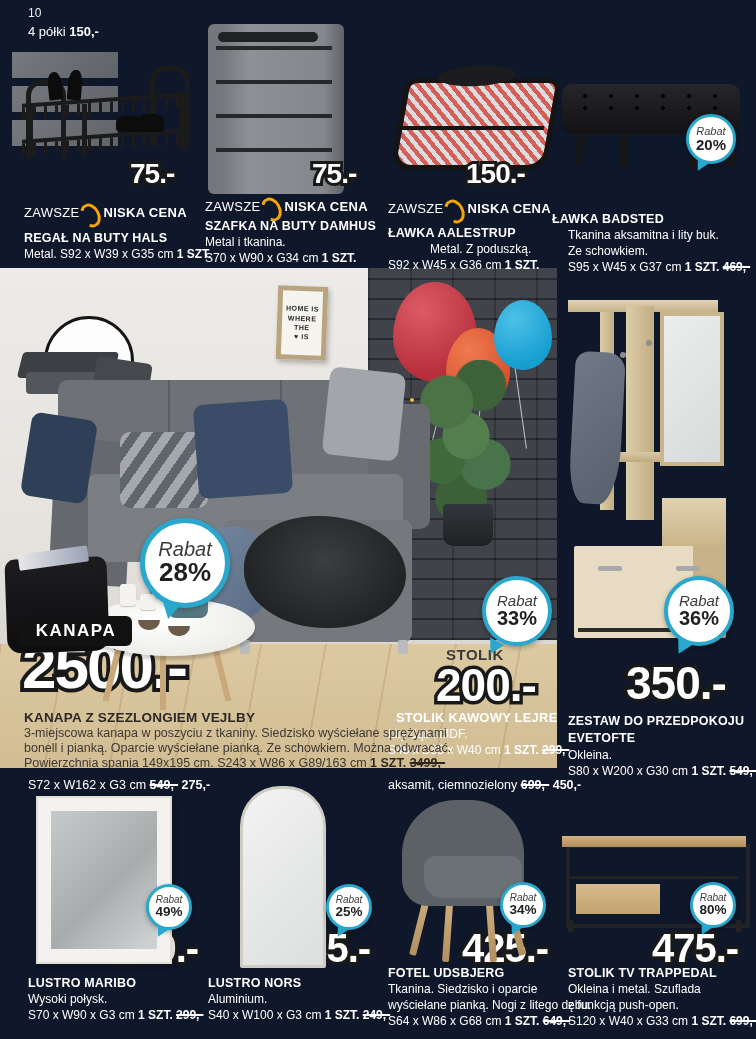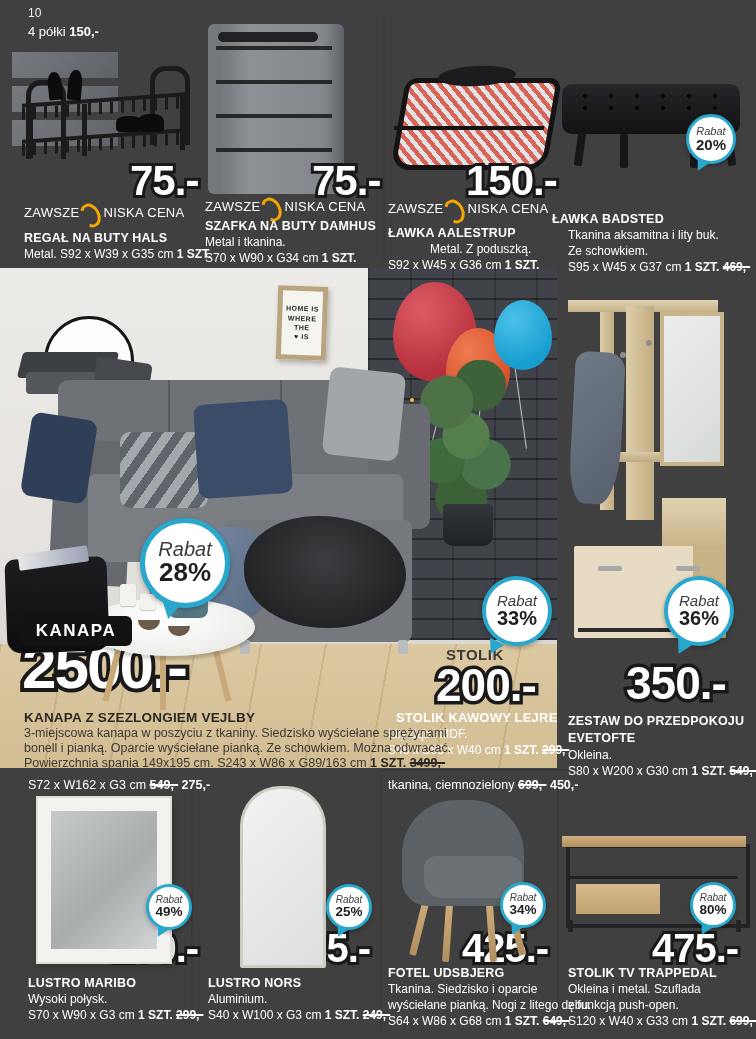--- a/index.html
+++ b/index.html
@@ -1,25 +1,25 @@
 <!DOCTYPE html>
 <html><head>
 <meta charset="utf-8">
 <style>
   html,body{margin:0;padding:0;background:#888;}
-  .page{position:relative;width:756px;height:1039px;background:#404040;overflow:hidden;
+  .page{position:relative;width:756px;height:1039px;background:#0f172a;overflow:hidden;
         font-family:"Liberation Sans","DejaVu Sans",sans-serif;color:#fff;}
   .abs{position:absolute;}
   
   .div-v{position:absolute;width:2px;background:rgba(60,10,5,.14);}
   .div-h{position:absolute;height:2px;background:rgba(60,10,5,.14);}
   
   .price{position:absolute;font-weight:900;color:#fff;line-height:1;letter-spacing:-1px;
          -webkit-text-stroke:6px #191919;paint-order:stroke fill;white-space:nowrap;}
-  .p42{font-size:42px;text-align:center;}
+  .p42{font-size:28px;text-align:center;}
   .p40{font-size:40px;}
   .p46{font-size:46px;-webkit-text-stroke:7px #191919;}
   .p62{font-size:62px;-webkit-text-stroke:8px #191919;letter-spacing:-2px;}
   
   .rabat{position:absolute;background:#fff;border:4px solid #2aa7cd;border-radius:50%;
          display:flex;flex-direction:column;align-items:center;justify-content:center;
          box-shadow:0 2px 5px rgba(0,0,0,.3);z-index:6;}
   .rabat .rw{font-style:italic;color:#3c3c3c;line-height:1;}
   .rabat .rp{font-weight:800;color:#1f1f1f;line-height:1.05;}
   .rabat .tail{position:absolute;width:0;height:0;border:8px solid transparent;
@@ -34,21 +34,21 @@
   .rb62 .rw{font-size:15px;} .rb62 .rp{font-size:20px;}
   .rb80{width:80px;height:80px;border-width:5px;}
   .rb80 .rw{font-size:20px;} .rb80 .rp{font-size:26px;}
   .rb80 .tail{border-width:10px;border-top-width:18px;bottom:-26px;left:14px;transform:rotate(12deg);}
   
   .znc{position:absolute;display:flex;align-items:center;font-size:13px;white-space:nowrap;z-index:5;}
   .znc .a{font-weight:400;letter-spacing:.3px;}
   .znc .ring{display:inline-block;width:13px;height:19px;border:3px solid #f7a600;
              border-left-color:transparent;border-radius:50%;transform:rotate(-28deg);
              margin:0 3px 0 2px;position:relative;top:3px;}
-  .znc .b{font-weight:400;letter-spacing:.3px;}
+  .znc .b{font-weight:700;letter-spacing:.3px;}
   
   .pname{position:absolute;font-weight:800;font-size:12.5px;letter-spacing:.2px;white-space:nowrap;z-index:5;}
   .pdesc{position:absolute;font-size:12px;white-space:nowrap;z-index:5;}
   .pdesc b{font-weight:800;}
   .strike{text-decoration:line-through;text-decoration-thickness:2px;}
   .note{position:absolute;font-size:13px;white-space:nowrap;}
   .note b{font-weight:800;}
   
   .hero{position:absolute;left:0;top:268px;width:557px;height:500px;overflow:hidden;
         background:linear-gradient(180deg,#edebe7 0%,#e6e3df 55%,#dbd7d2 75%);}
@@ -432,21 +432,21 @@
   <div class="price p40" style="left:284px;top:928px;">185.-</div>
   <div class="pname" style="left:208px;top:976px;">LUSTRO NORS</div>
   <div class="pdesc" style="left:208px;top:992px;">Aluminium.</div>
   <div class="pdesc" style="left:208px;top:1008px;">
     <span>S40 x W100 x G3 cm</span>
     <b>1 SZT.</b>
     <b class="strike">249,-</b>
   </div>
 
   <div class="pdesc" style="left:388px;top:778px;font-size:12.5px;">
-    <span>tkanina, ciemnozielony</span>
+    <span>aksamit, ciemnozielony</span>
     <b class="strike">699,-</b>
     <b>450,-</b>
   </div>
 
   <div class="chair-leg" style="left:416px;top:898px;transform:rotate(14deg);"></div>
   <div class="chair-leg" style="left:444px;top:904px;transform:rotate(4deg);"></div>
   <div class="chair-leg" style="left:488px;top:904px;transform:rotate(-4deg);"></div>
   <div class="chair-leg" style="left:512px;top:898px;transform:rotate(-14deg);"></div>
   <div class="chair-shell"></div>
   <div class="chair-seat"></div>

